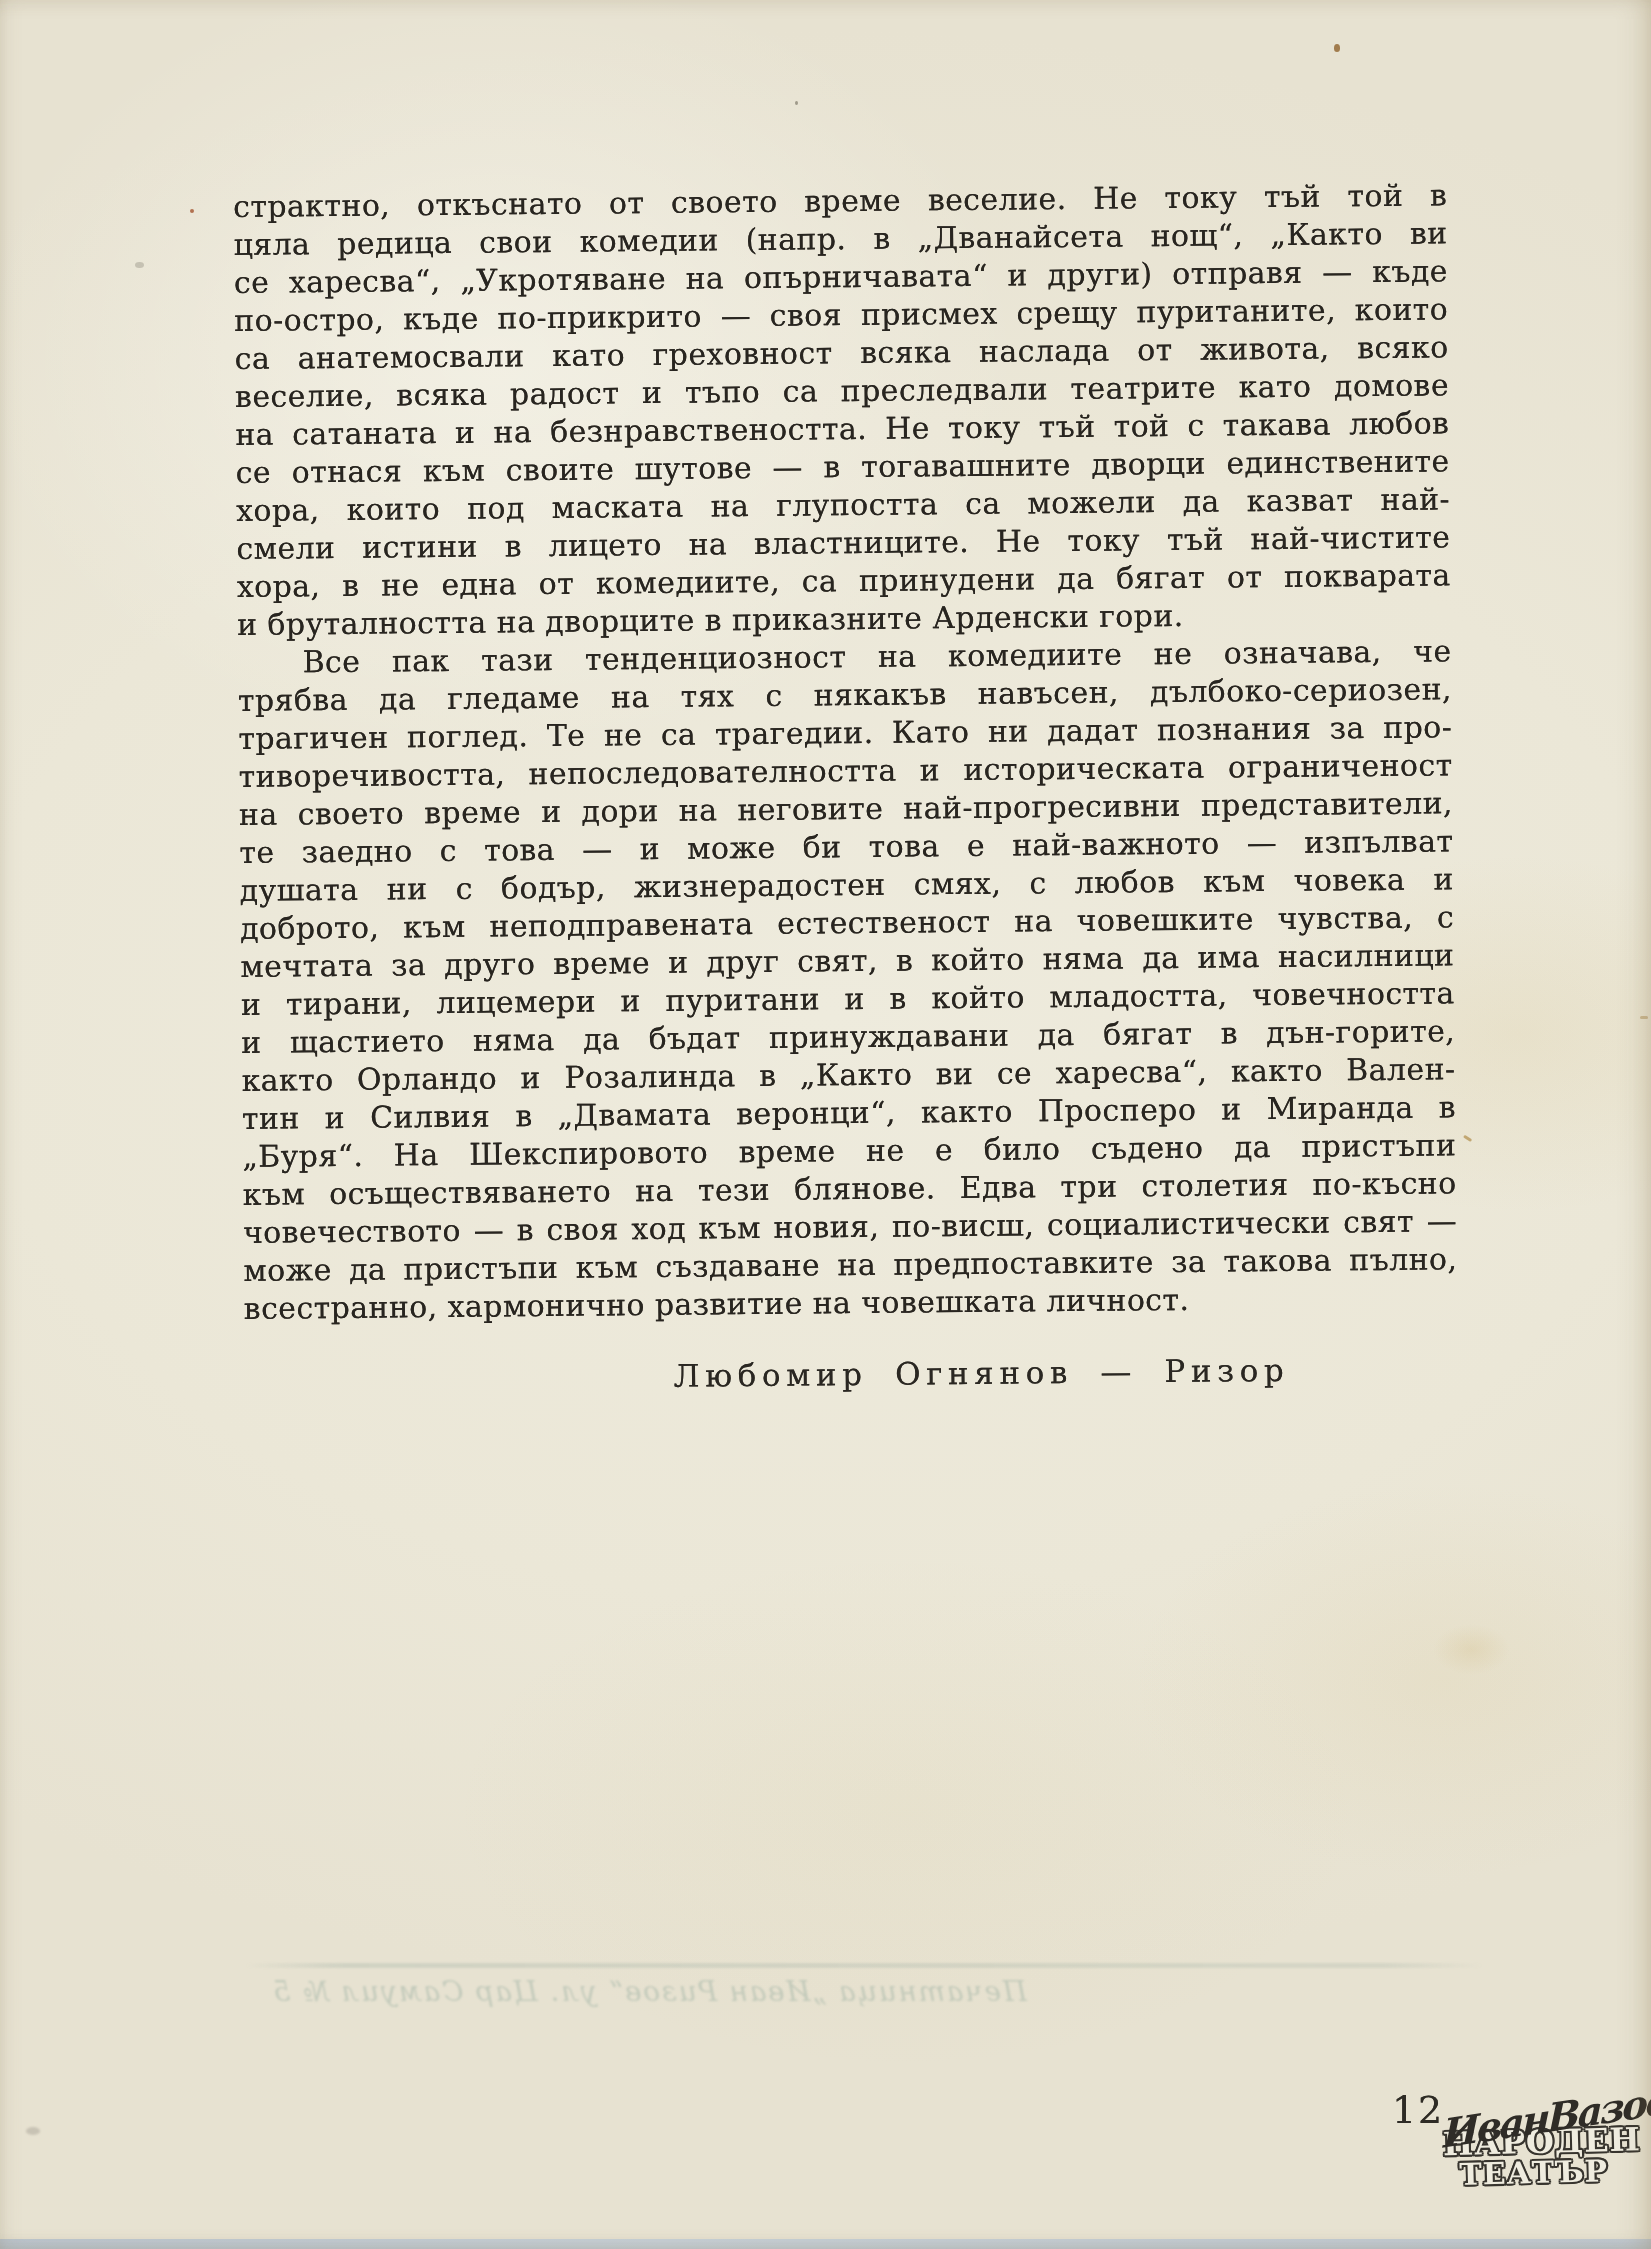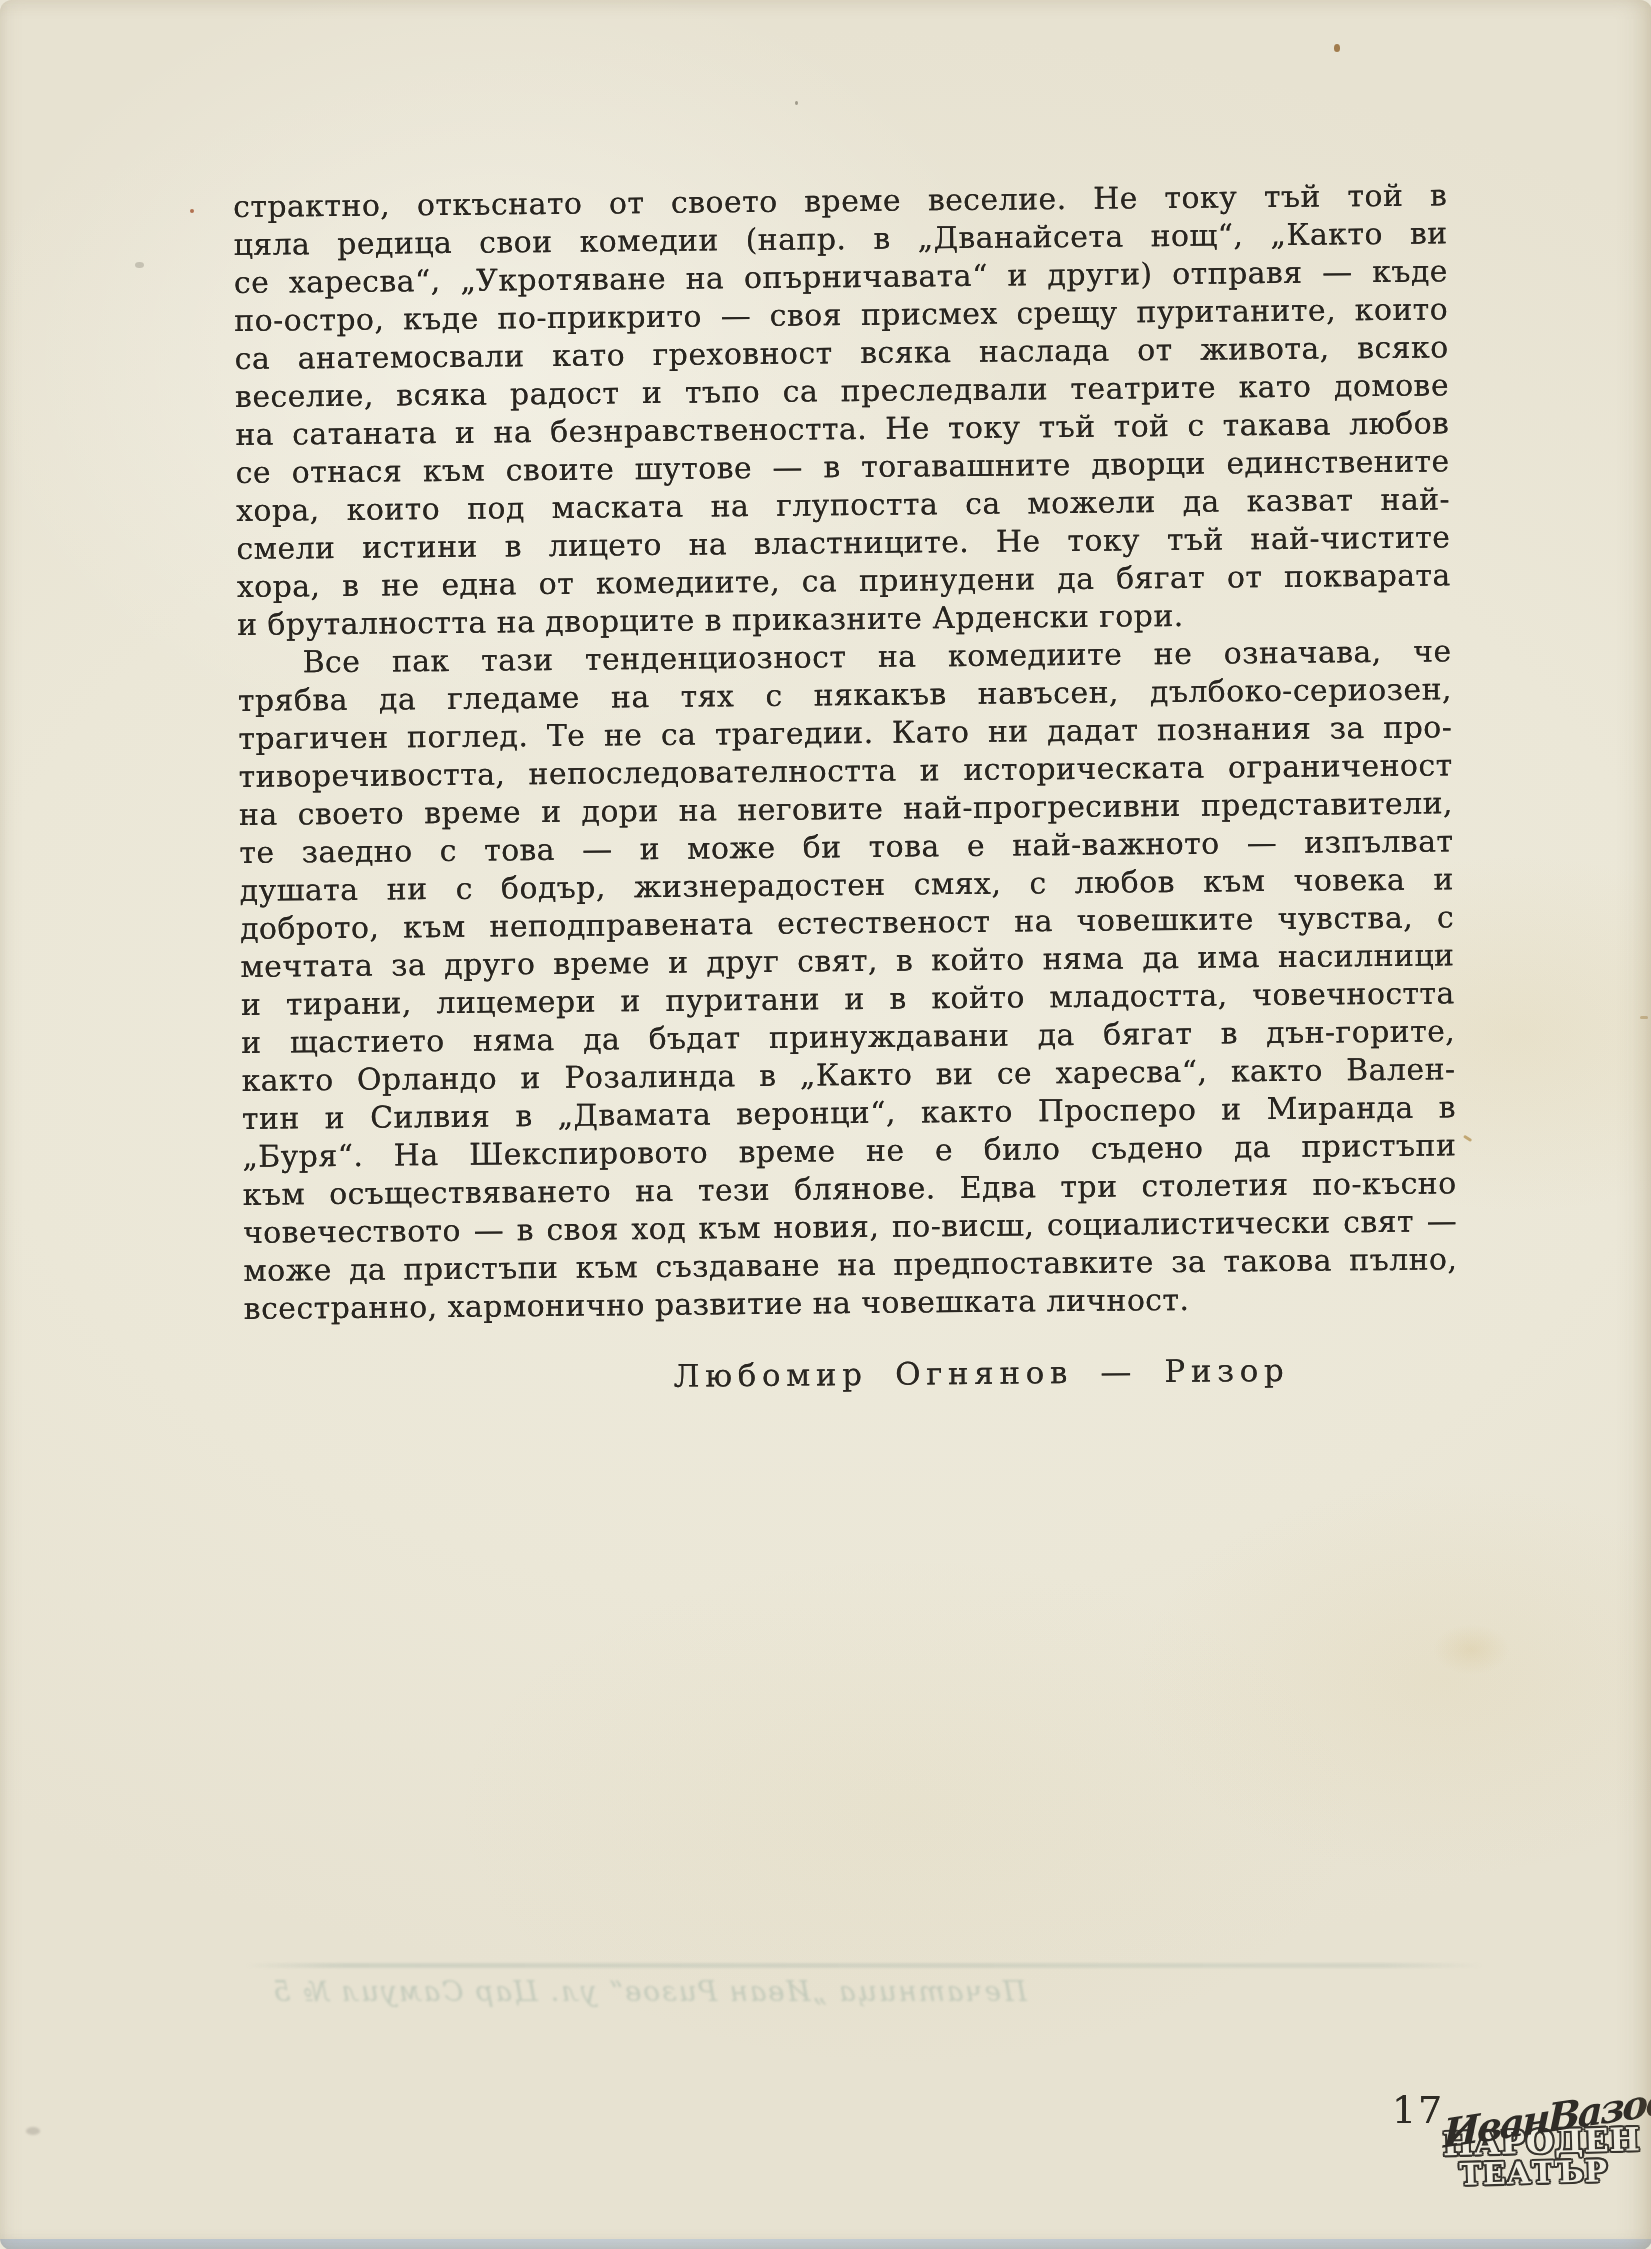--- a/index.html
+++ b/index.html
@@ -9,21 +9,20 @@
     background:#e9e5d6;
   }
   .page {
     position:relative; width:1652px; height:2250px; overflow:hidden;
     background:
       radial-gradient(410px 256px at 1517px 1034px, rgba(205,178,108,.13), transparent 70%),
       radial-gradient(445px 282px at 1445px 1680px, rgba(205,178,108,.11), transparent 70%),
       radial-gradient(650px 368px at 906px 1812px, rgba(205,185,120,.07), transparent 70%),
       radial-gradient(812px 615px at 30% 16%, rgba(255,255,250,.38), transparent 65%),
       radial-gradient(1410px 983px at 50% 45%, #eeebdd 0%, #ebe7d7 60%, #e7e2d1 100%);
-    border-radius: 12px;
   }
   .page::after {
     content:""; position:absolute; inset:0; pointer-events:none;
     box-shadow:
       inset -19px 0 27px -12px rgba(140,120,80,.30),
       inset 13.7px 0 22px -13.7px rgba(130,115,85,.20),
       inset 0 13.7px 22px -15.4px rgba(130,115,85,.13),
       inset 0 -13.7px 20.5px -12px rgba(120,105,75,.20);
   }
   .text-skew {
@@ -131,21 +130,21 @@
         <div class="line">човечеството — в своя ход към новия, по-висш, социалистически свят —</div>
         <div class="line">може да пристъпи към създаване на предпоставките за такова пълно,</div>
         <div class="line last">всестранно, хармонично развитие на човешката личност.</div>
       </div>
     <div class="signature">Любомир Огнянов — Ризор</div>
   </div>
 
   <div class="ghost-rule"></div>
   <div class="ghost-text">Печатница „Иван Ризов“ ул. Цар Самуил № 50 — София</div>
 
-  <div class="page-number">17</div>
+  <div class="page-number">12</div>
 
   <div class="stamp">
     <div class="stamp-script">ИванВазов</div>
     <div class="stamp-line outline1">НАРОДЕН</div>
     <div class="stamp-line outline2">ТЕАТЪР</div>
   </div>
 
   <div class="speck sp1"></div>
   <div class="speck sp2"></div>
   <div class="speck sp3"></div>

